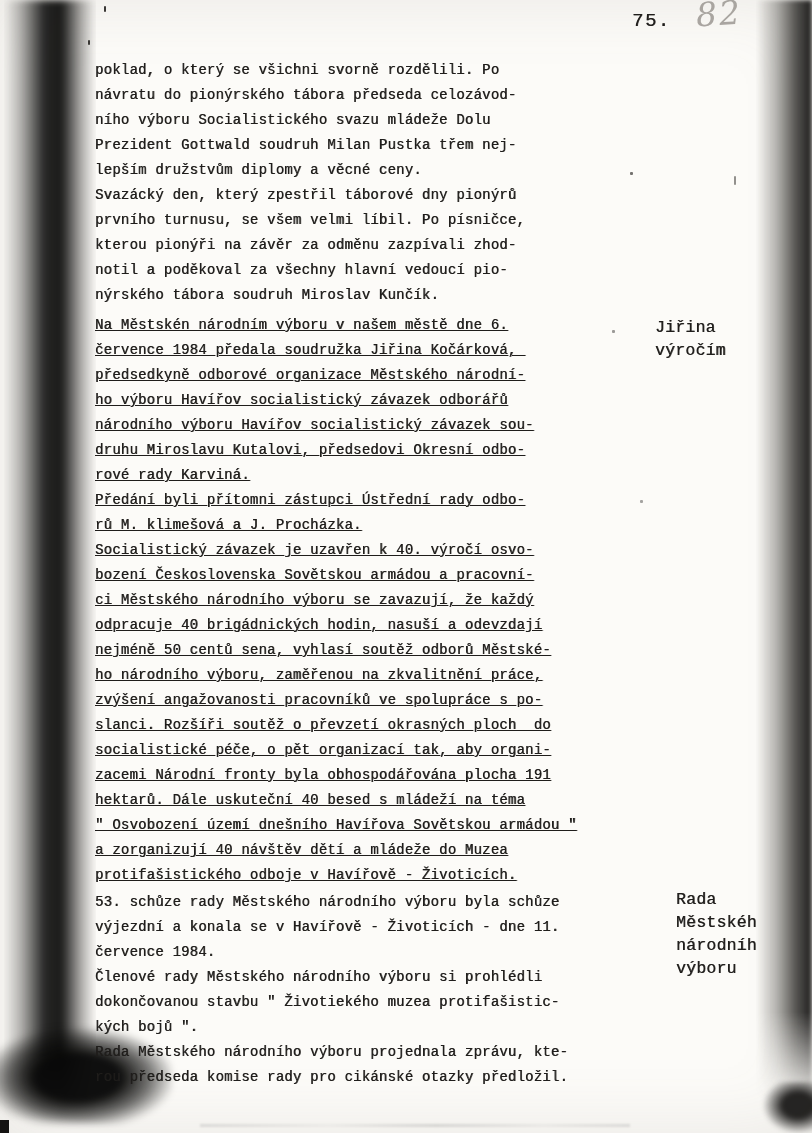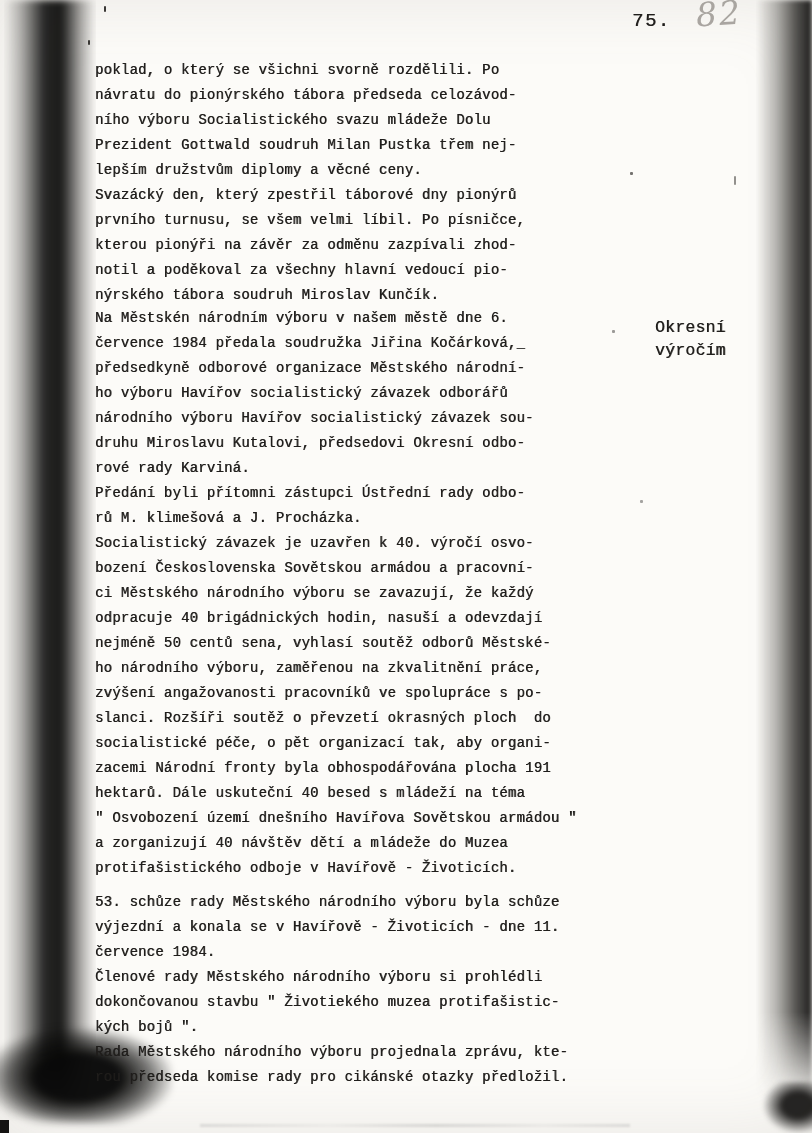--- a/index.html
+++ b/index.html
@@ -65,21 +65,21 @@
   .speck.s6 { left: 640px; top: 500px;width: 3px; height: 3px; opacity:.45; }
 
   
   .para, .note, .pagenum {
     position: absolute;
     white-space: pre;
     text-shadow: 0.55px 0 0 rgba(31,29,27,0.75);
   }
   .para { font-size: 14px; line-height: 25px; letter-spacing: 0.2px; }
   .para.p1 { left: 95px; top: 58px; }
-  .para.p2 { left: 95px; top: 306px; }
+  .para.p2 { left: 95px; top: 313px; text-decoration: underline; }
   .para.p3 { left: 95px; top: 890px; font-family: Liberation Mono, monospace; }
   .note { font-size: 16.5px; line-height: 23px; letter-spacing: 0.2px; }
   .note.n1 { left: 655px; top: 316px; }
   .note.n2 { left: 676px; top: 888px; }
   .pagenum { left: 632px; top: 10px; font-size: 19px; letter-spacing: 1.5px; }
   .handnum {
     position: absolute; left: 696px; top: -6px;
     font-family: "DejaVu Serif", serif; font-style: italic;
     font-size: 33px; color: #9c9893; opacity: 0.85;
     transform: rotate(-4deg);
@@ -142,16 +142,20 @@
 protifašistického odboje v Havířově - Životicích.</div>
   <div class="para p3">53. schůze rady Městského národního výboru byla schůze
 výjezdní a konala se v Havířově - Životicích - dne 11.
 července 1984.
 Členové rady Městského národního výboru si prohlédli
 dokončovanou stavbu " Životiekého muzea protifašistic-
 kých bojů ".
 Rada Městského národního výboru projednala zprávu, kte-
 rou předseda komise rady pro cikánské otazky předložil.</div>
 
-  <div class="note n1">Okresní
+  <div class="note n1">Jiřina
 výročím</div>
+  <div class="note n2">Rada
+Městskéh
+národníh
+výboru</div>
 
 </div>
 
 </body></html>

